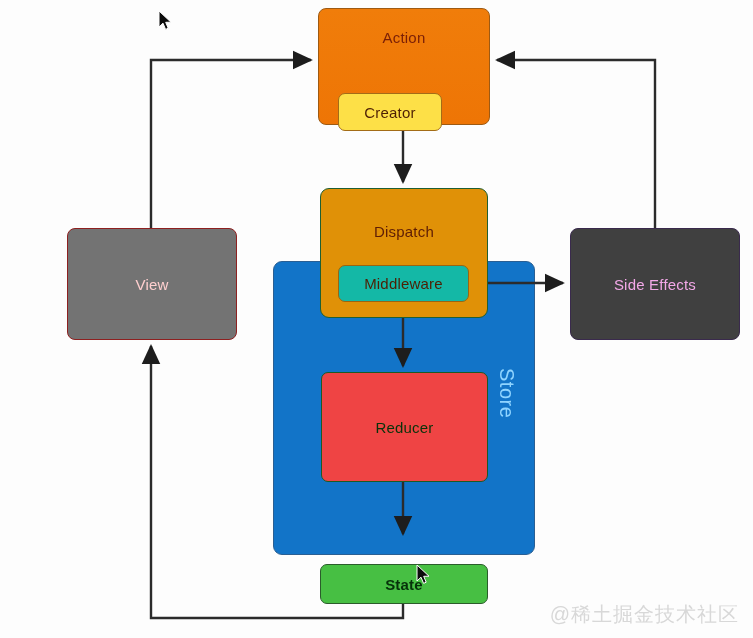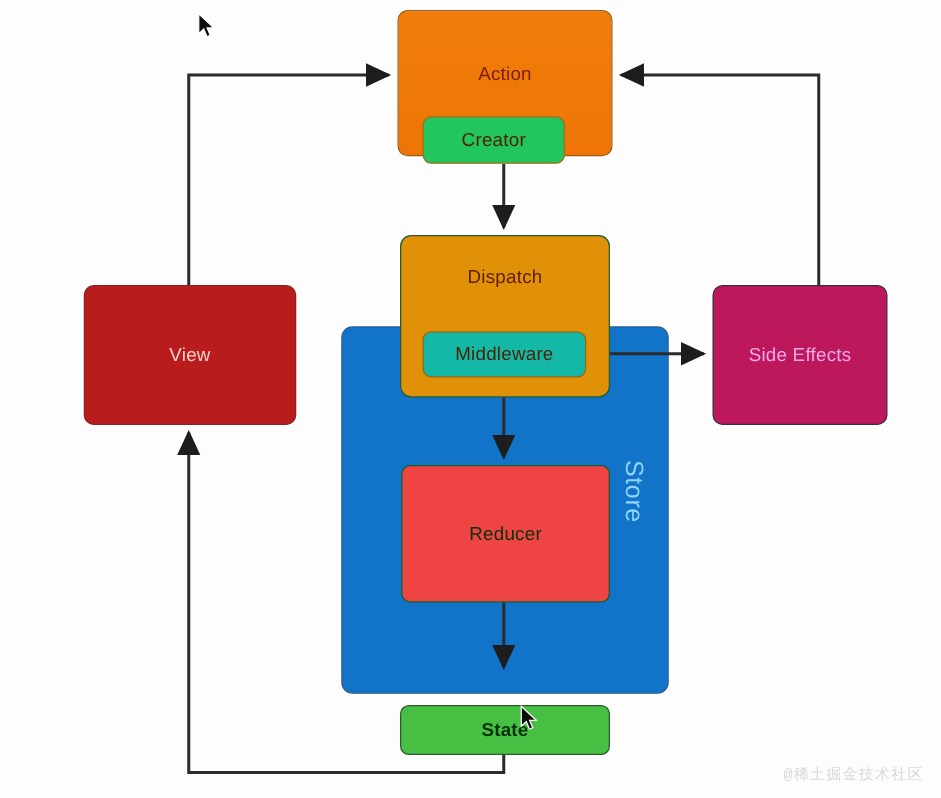--- a/index.html
+++ b/index.html
@@ -53,44 +53,44 @@
   
   #action-box {
     left: 318px;
     top: 8px;
     width: 172px;
     height: 117px;
     background: linear-gradient(180deg,#f07d0a 0%, #ee7505 100%);
     border: 1.5px solid #9e5a12;
     color: #7a1f07;
     align-items: flex-start;
-    padding-top: 42px;
+    padding-top: 20px;
   }
   
   #creator-box {
     left: 338px;
     top: 93px;
-    width: 114px;
+    width: 104px;
     height: 38px;
-    background: #22c55e;
+    background: #fde047;
     border: 1.5px solid #a36c17;
     color: #4d1f04;
     border-radius: 7px;
   }
   
   #dispatch-box {
     left: 320px;
     top: 188px;
     width: 168px;
     height: 130px;
     background: #e09107;
     border: 1.5px solid #1f5f33;
     color: #5e1d05;
     align-items: flex-start;
-    padding-top: 24px;
+    padding-top: 34px;
     border-radius: 9px;
   }
   
   #middleware-box {
     left: 338px;
     top: 265px;
     width: 131px;
     height: 37px;
     background: #14b8a6;
     border: 1.5px solid #9a6512;
@@ -120,32 +120,32 @@
     border-radius: 7px;
     font-weight: 700;
     margin-top: 24px;
   }
   
   #view-box {
     left: 67px;
     top: 228px;
     width: 170px;
     height: 112px;
-    background: #b91c1c;
+    background: #737373;
     border: 1.5px solid #8e2020;
     color: #ffcfcf;
     border-radius: 8px;
   }
   
   #side-effects-box {
     left: 570px;
     top: 228px;
-    width: 140px;
+    width: 170px;
     height: 112px;
-    background: #be185d;
+    background: #404040;
     border: 1.5px solid #3a2a4d;
     color: #f3a8e8;
     border-radius: 8px;
   }
   
   #arrow-layer {
     position: absolute;
     left: 0;
     top: 0;
     width: 753px;
@@ -160,22 +160,22 @@
     pointer-events: none;
   }
   #cursor-top { left: 158px; top: 10px; }
   #cursor-state { left: 416px; top: 564px; }
   
   #watermark {
     position: absolute;
     right: 14px;
     bottom: 10px;
     color: #d8d8d8;
-    font-size: 12px;
-    font-family: Liberation Mono, monospace;
+    font-size: 20px;
+    font-family: Liberation Sans, sans-serif;
     letter-spacing: 1px;
     user-select: none;
   }
 </style>
 </head>
 <body>
 
 <div id="canvas">
 
   <div class="node" id="store-box">

